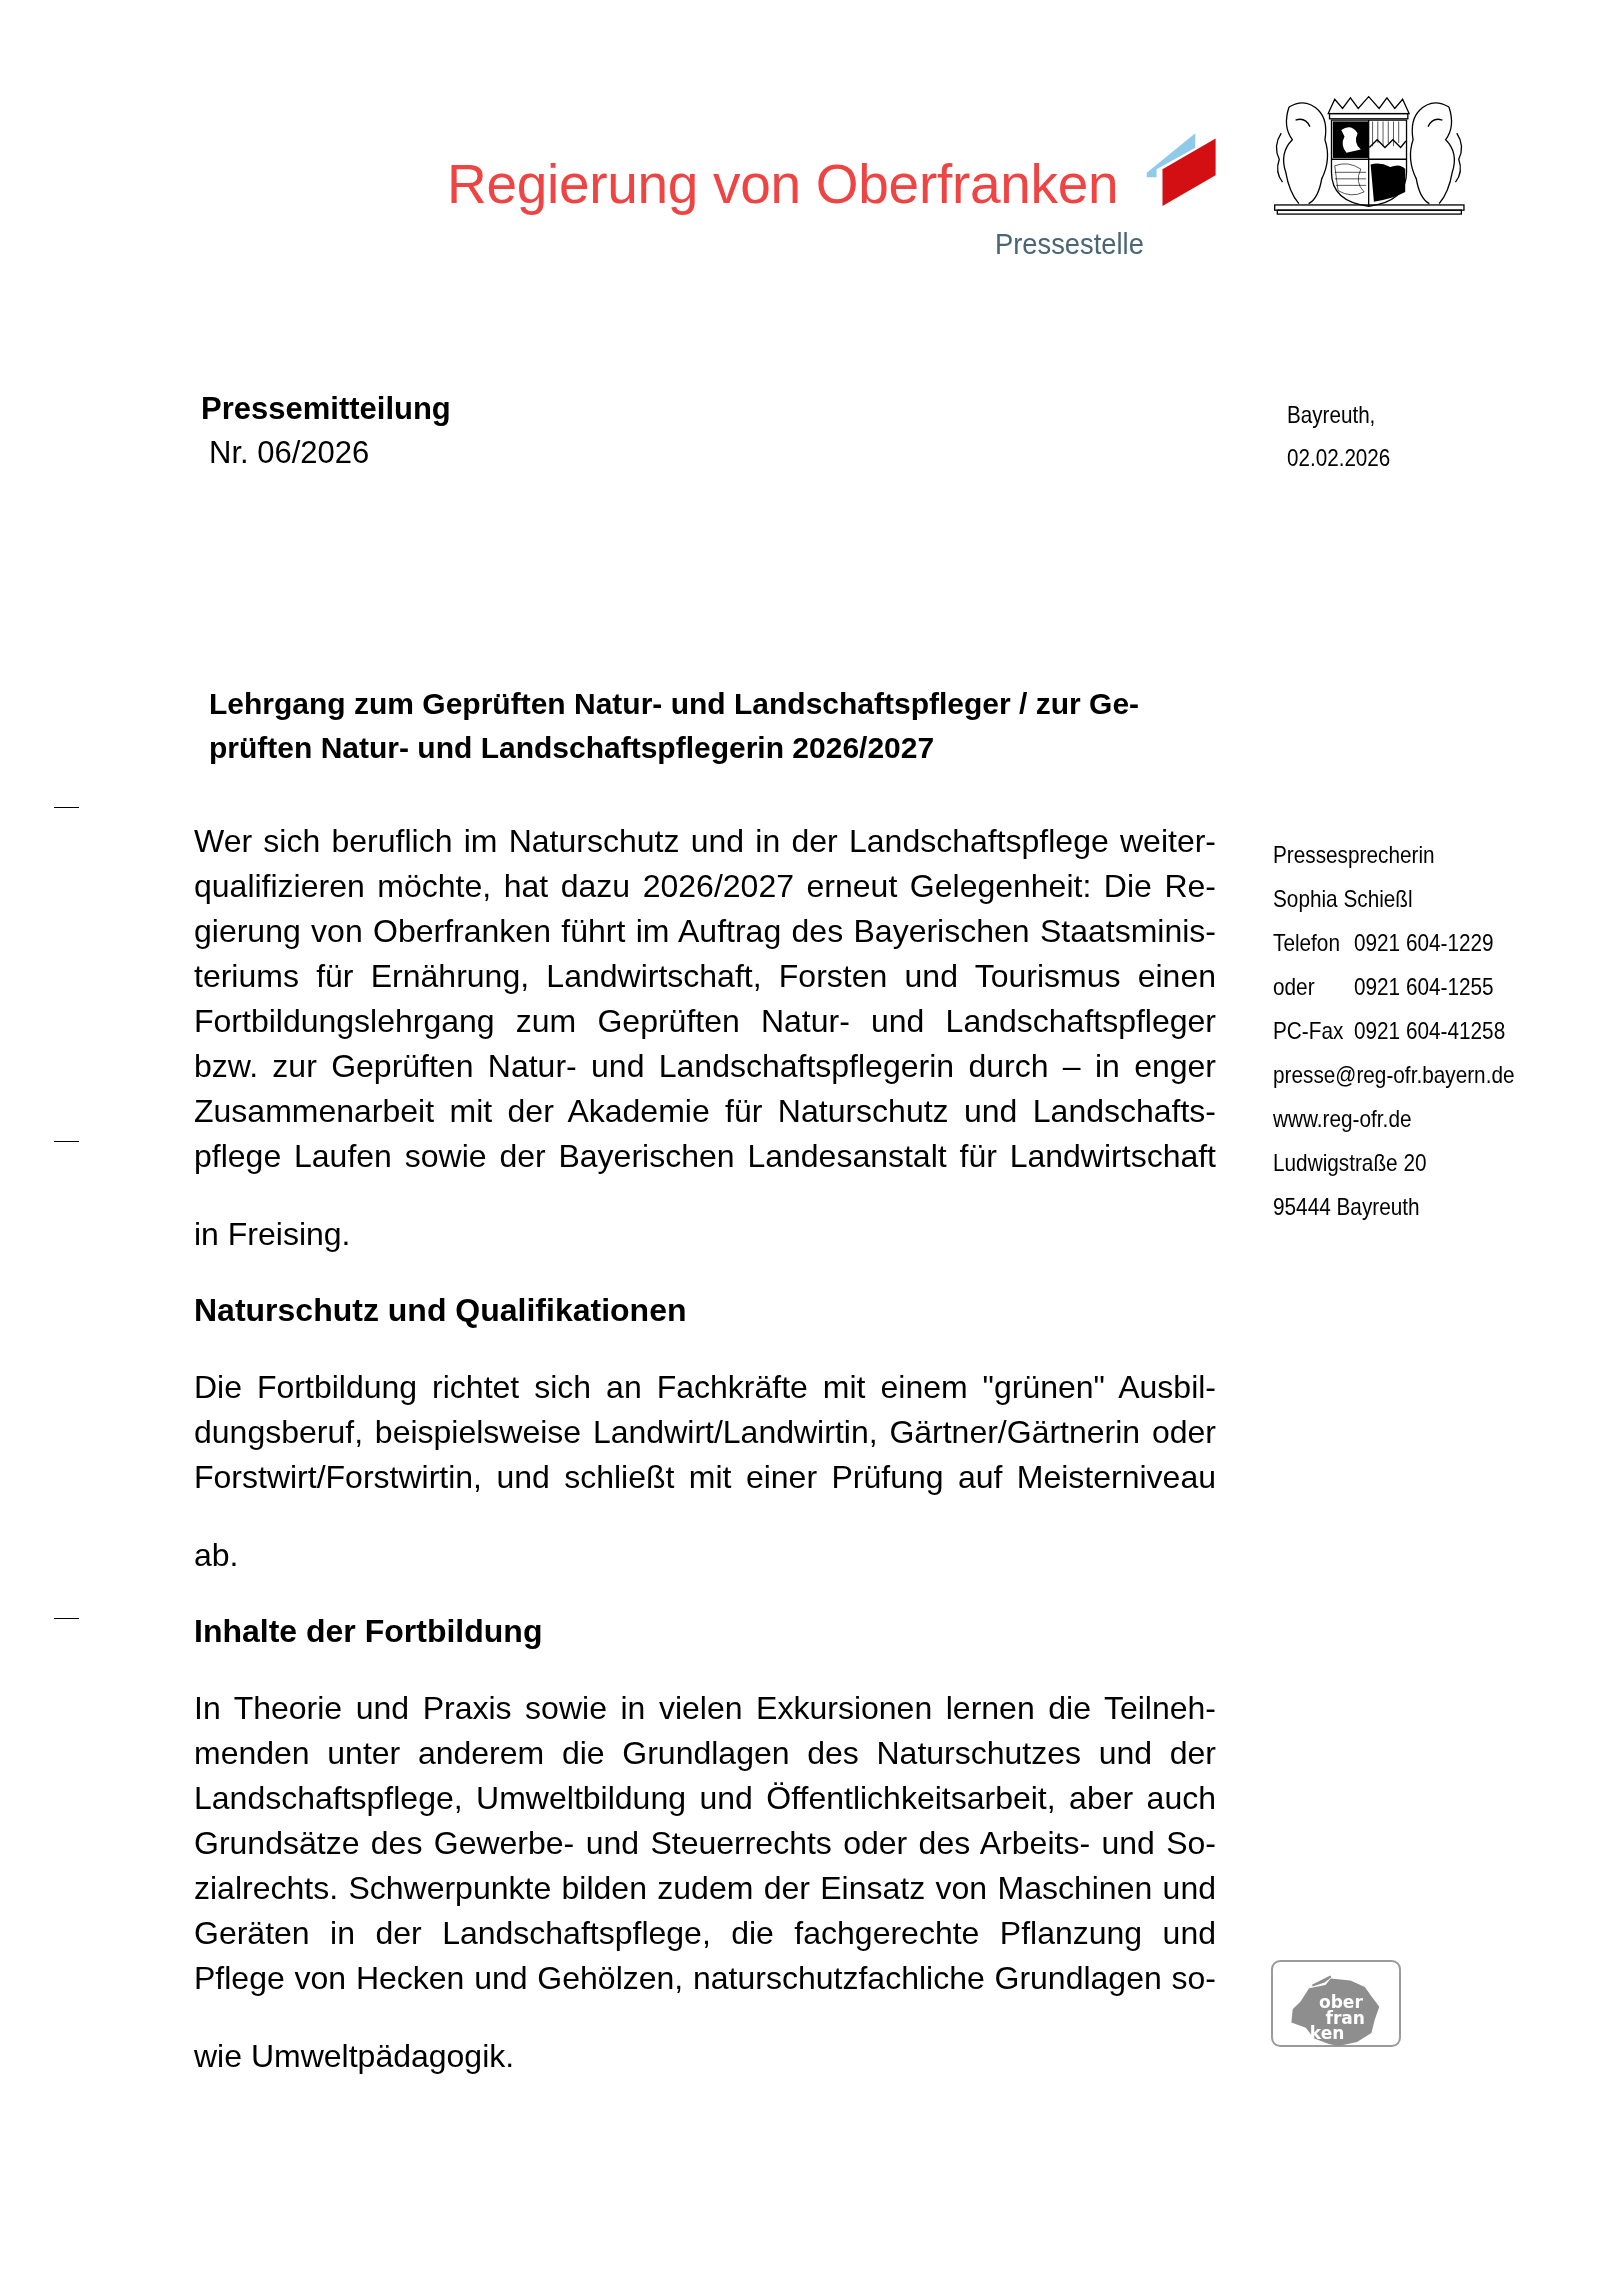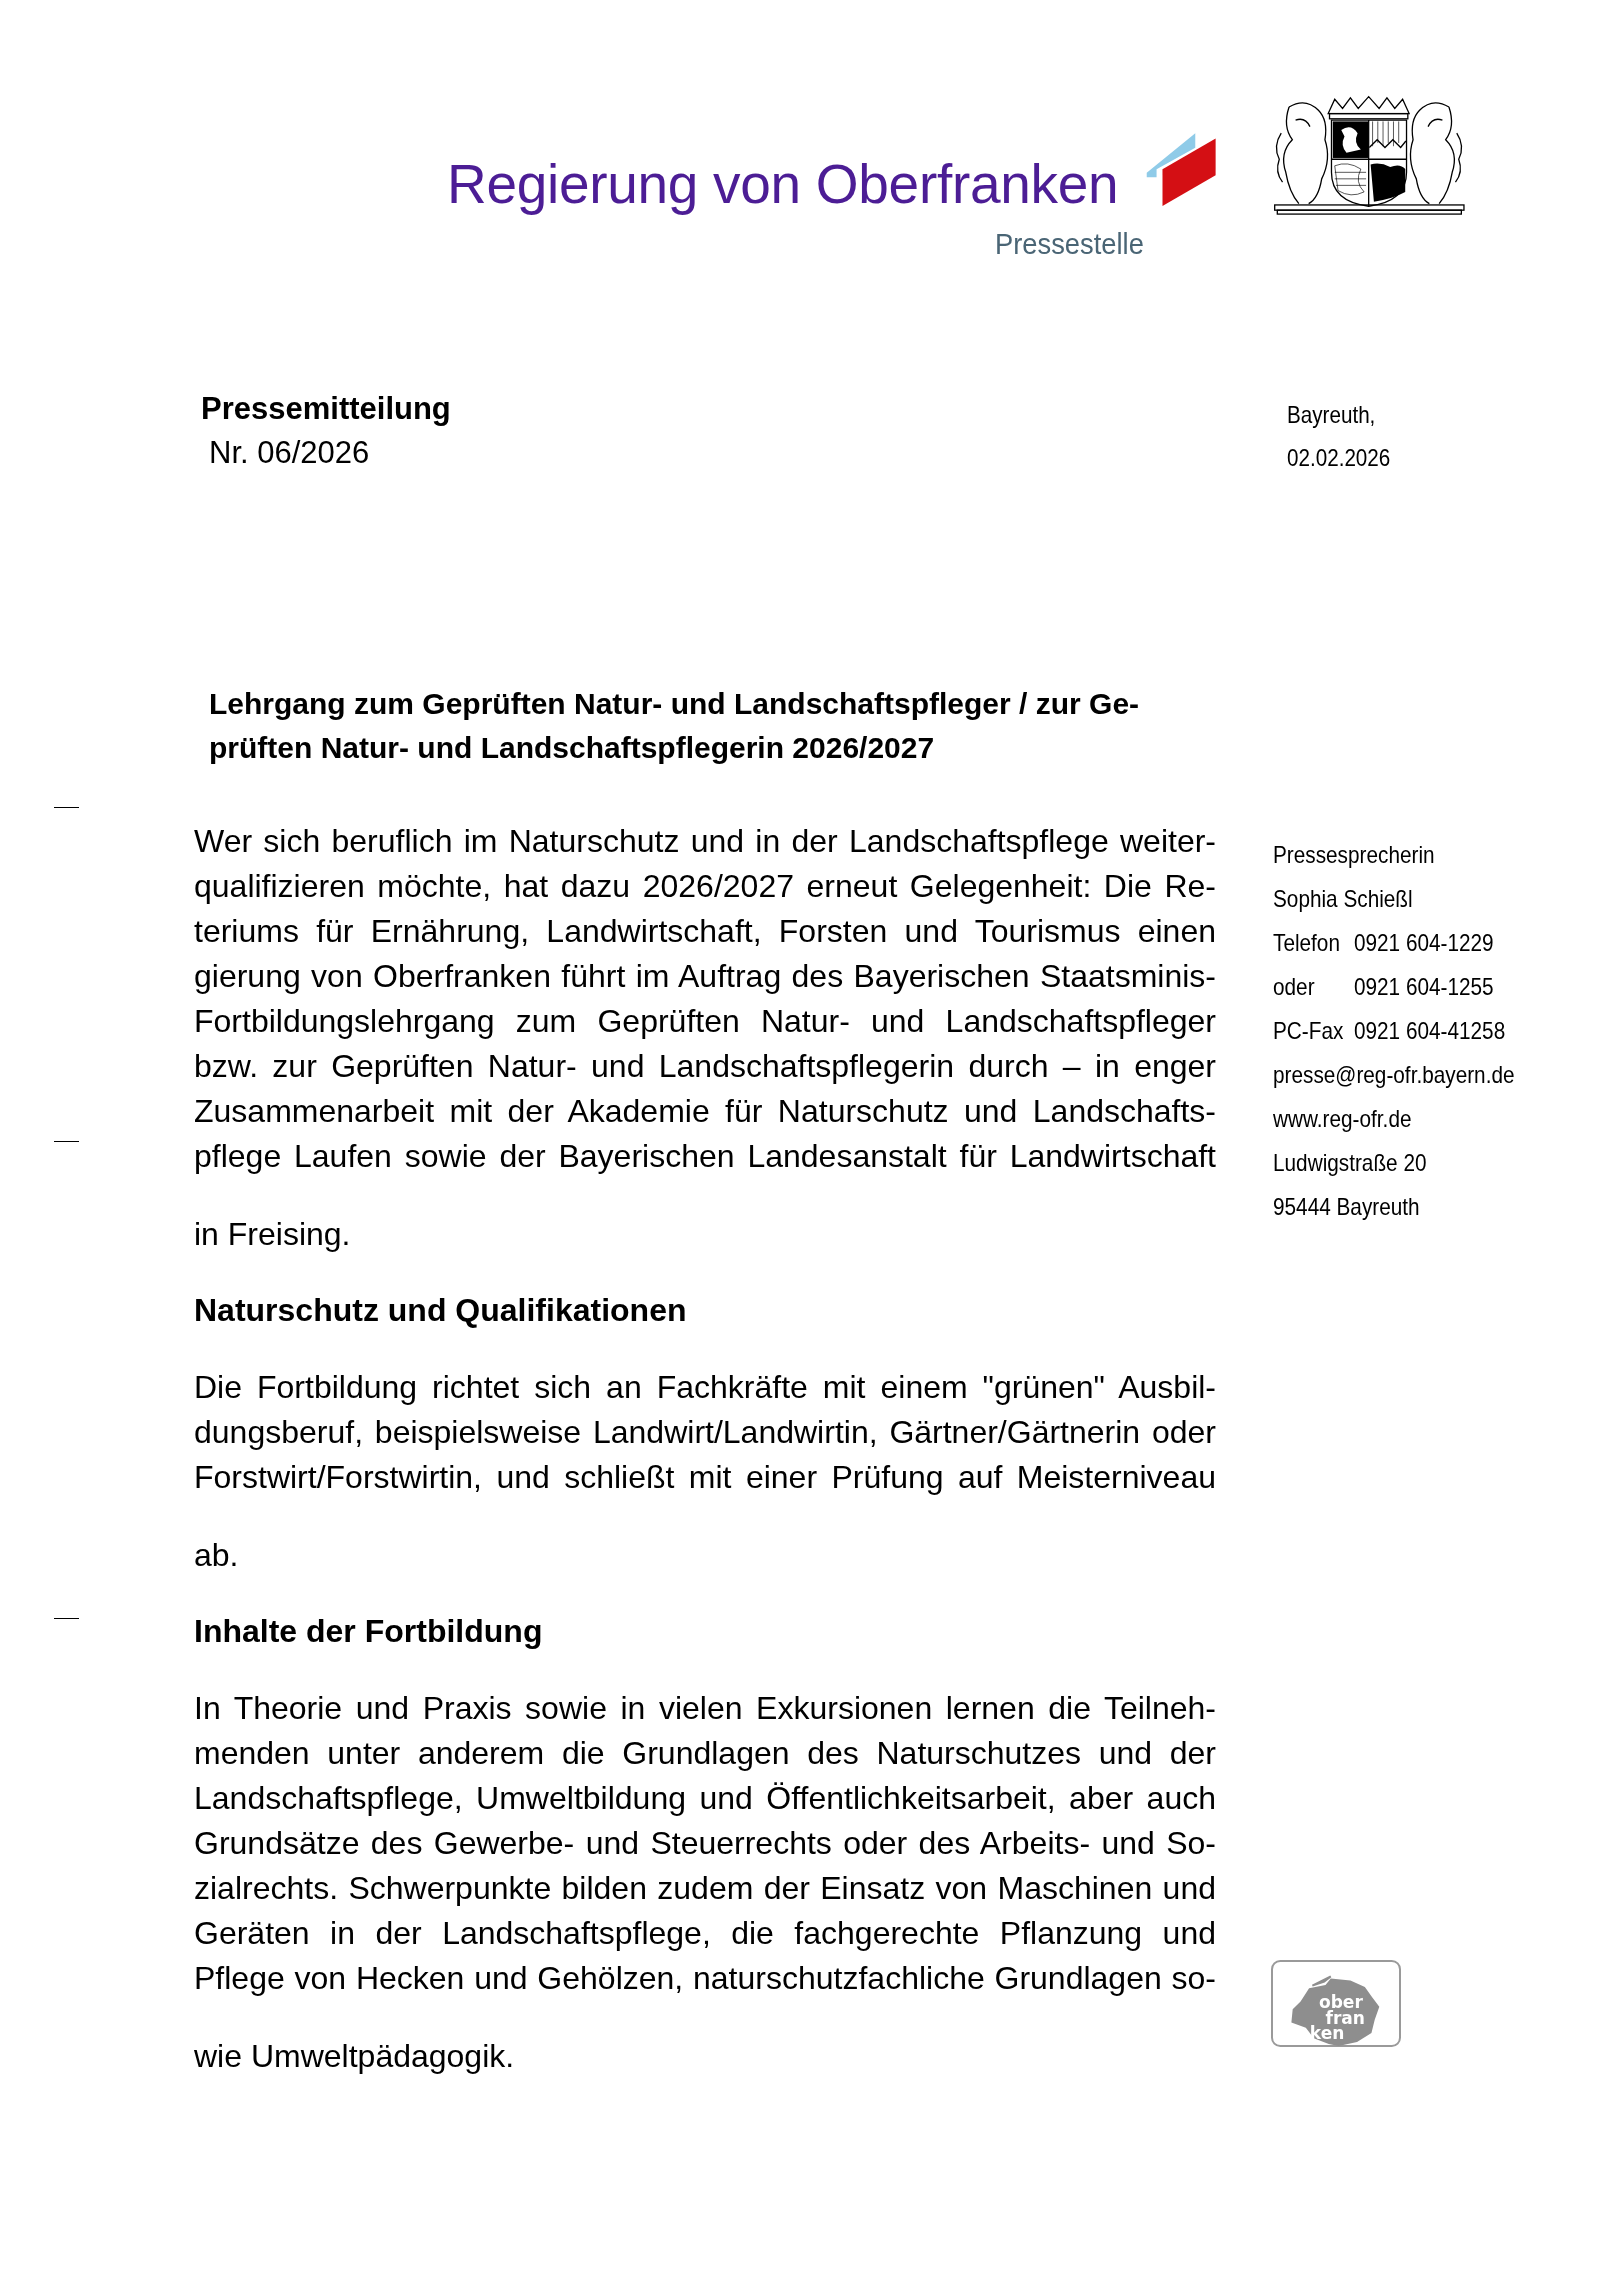--- a/index.html
+++ b/index.html
@@ -1,21 +1,21 @@
 <!DOCTYPE html>
 <html style="font-size:10.5px"><head>
   <meta charset="utf-8">
   <style>
     html, body { margin: 0; padding: 0; background: #ffffff; }
     body { width: 1623px; height: 2295px; position: relative; overflow: hidden;
            font-family: "Liberation Sans", "DejaVu Sans", sans-serif; color: #000; }
     .abs { position: absolute; }
 
     
-    .logo-text { left: 447px; top: 152px; font-size: 55px; line-height: 65px; color: #4c1d95;
+    .logo-text { left: 447px; top: 152px; font-size: 55px; line-height: 65px; color: #ef4444;
                  letter-spacing: -0.3px; white-space: nowrap; }
     .logo-mark { left: 1142px; top: 130px; width: 79px; height: 82px; }
     .logo-sub { left: 995px; top: 225px; font-size: 29.4px; line-height: 37px; color: #4a6575;
                 font-weight: 300; white-space: nowrap; transform: scaleX(0.93); transform-origin: left; }
     .coat { left: 1269px; top: 94px; width: 200px; height: 124px; }
 
     
     .pm-title { left: 201px; top: 389px; font-size: 31px; font-weight: bold; line-height: 39px; white-space: nowrap; }
     .pm-no { left: 209px; top: 433px; font-size: 31px; line-height: 39px; white-space: nowrap; }
     .place { left: 1287px; top: 400px; font-size: 24px; line-height: 30px; transform: scaleX(0.86); transform-origin: left; white-space: nowrap; }
@@ -105,22 +105,22 @@
 </div>
 
 <div class="abs fold" style="top:807px"></div>
 <div class="abs fold" style="top:1141px"></div>
 <div class="abs fold" style="top:1618px"></div>
 
 <div class="abs body-col">
   <p class="para">
     <span class="ln">Wer sich beruflich im Naturschutz und in der Landschaftspflege weiter-</span>
     <span class="ln">qualifizieren möchte, hat dazu 2026/2027 erneut Gelegenheit: Die Re-</span>
+    <span class="ln">gierung von Oberfranken führt im Auftrag des Bayerischen Staatsminis-</span>
     <span class="ln">teriums für Ernährung, Landwirtschaft, Forsten und Tourismus einen</span>
-    <span class="ln">gierung von Oberfranken führt im Auftrag des Bayerischen Staatsminis-</span>
     <span class="ln">Fortbildungslehrgang zum Geprüften Natur- und Landschaftspfleger</span>
     <span class="ln">bzw. zur Geprüften Natur- und Landschaftspflegerin durch – in enger</span>
     <span class="ln">Zusammenarbeit mit der Akademie für Naturschutz und Landschafts-</span>
     <span class="ln">pflege Laufen sowie der Bayerischen Landesanstalt für Landwirtschaft</span>
     <span class="ln last">in Freising.</span>
   </p>
   <div class="gap-s"></div>
   <h2 class="sec-h">Naturschutz und Qualifikationen</h2>
   <div class="gap"></div>
   <p class="para">

